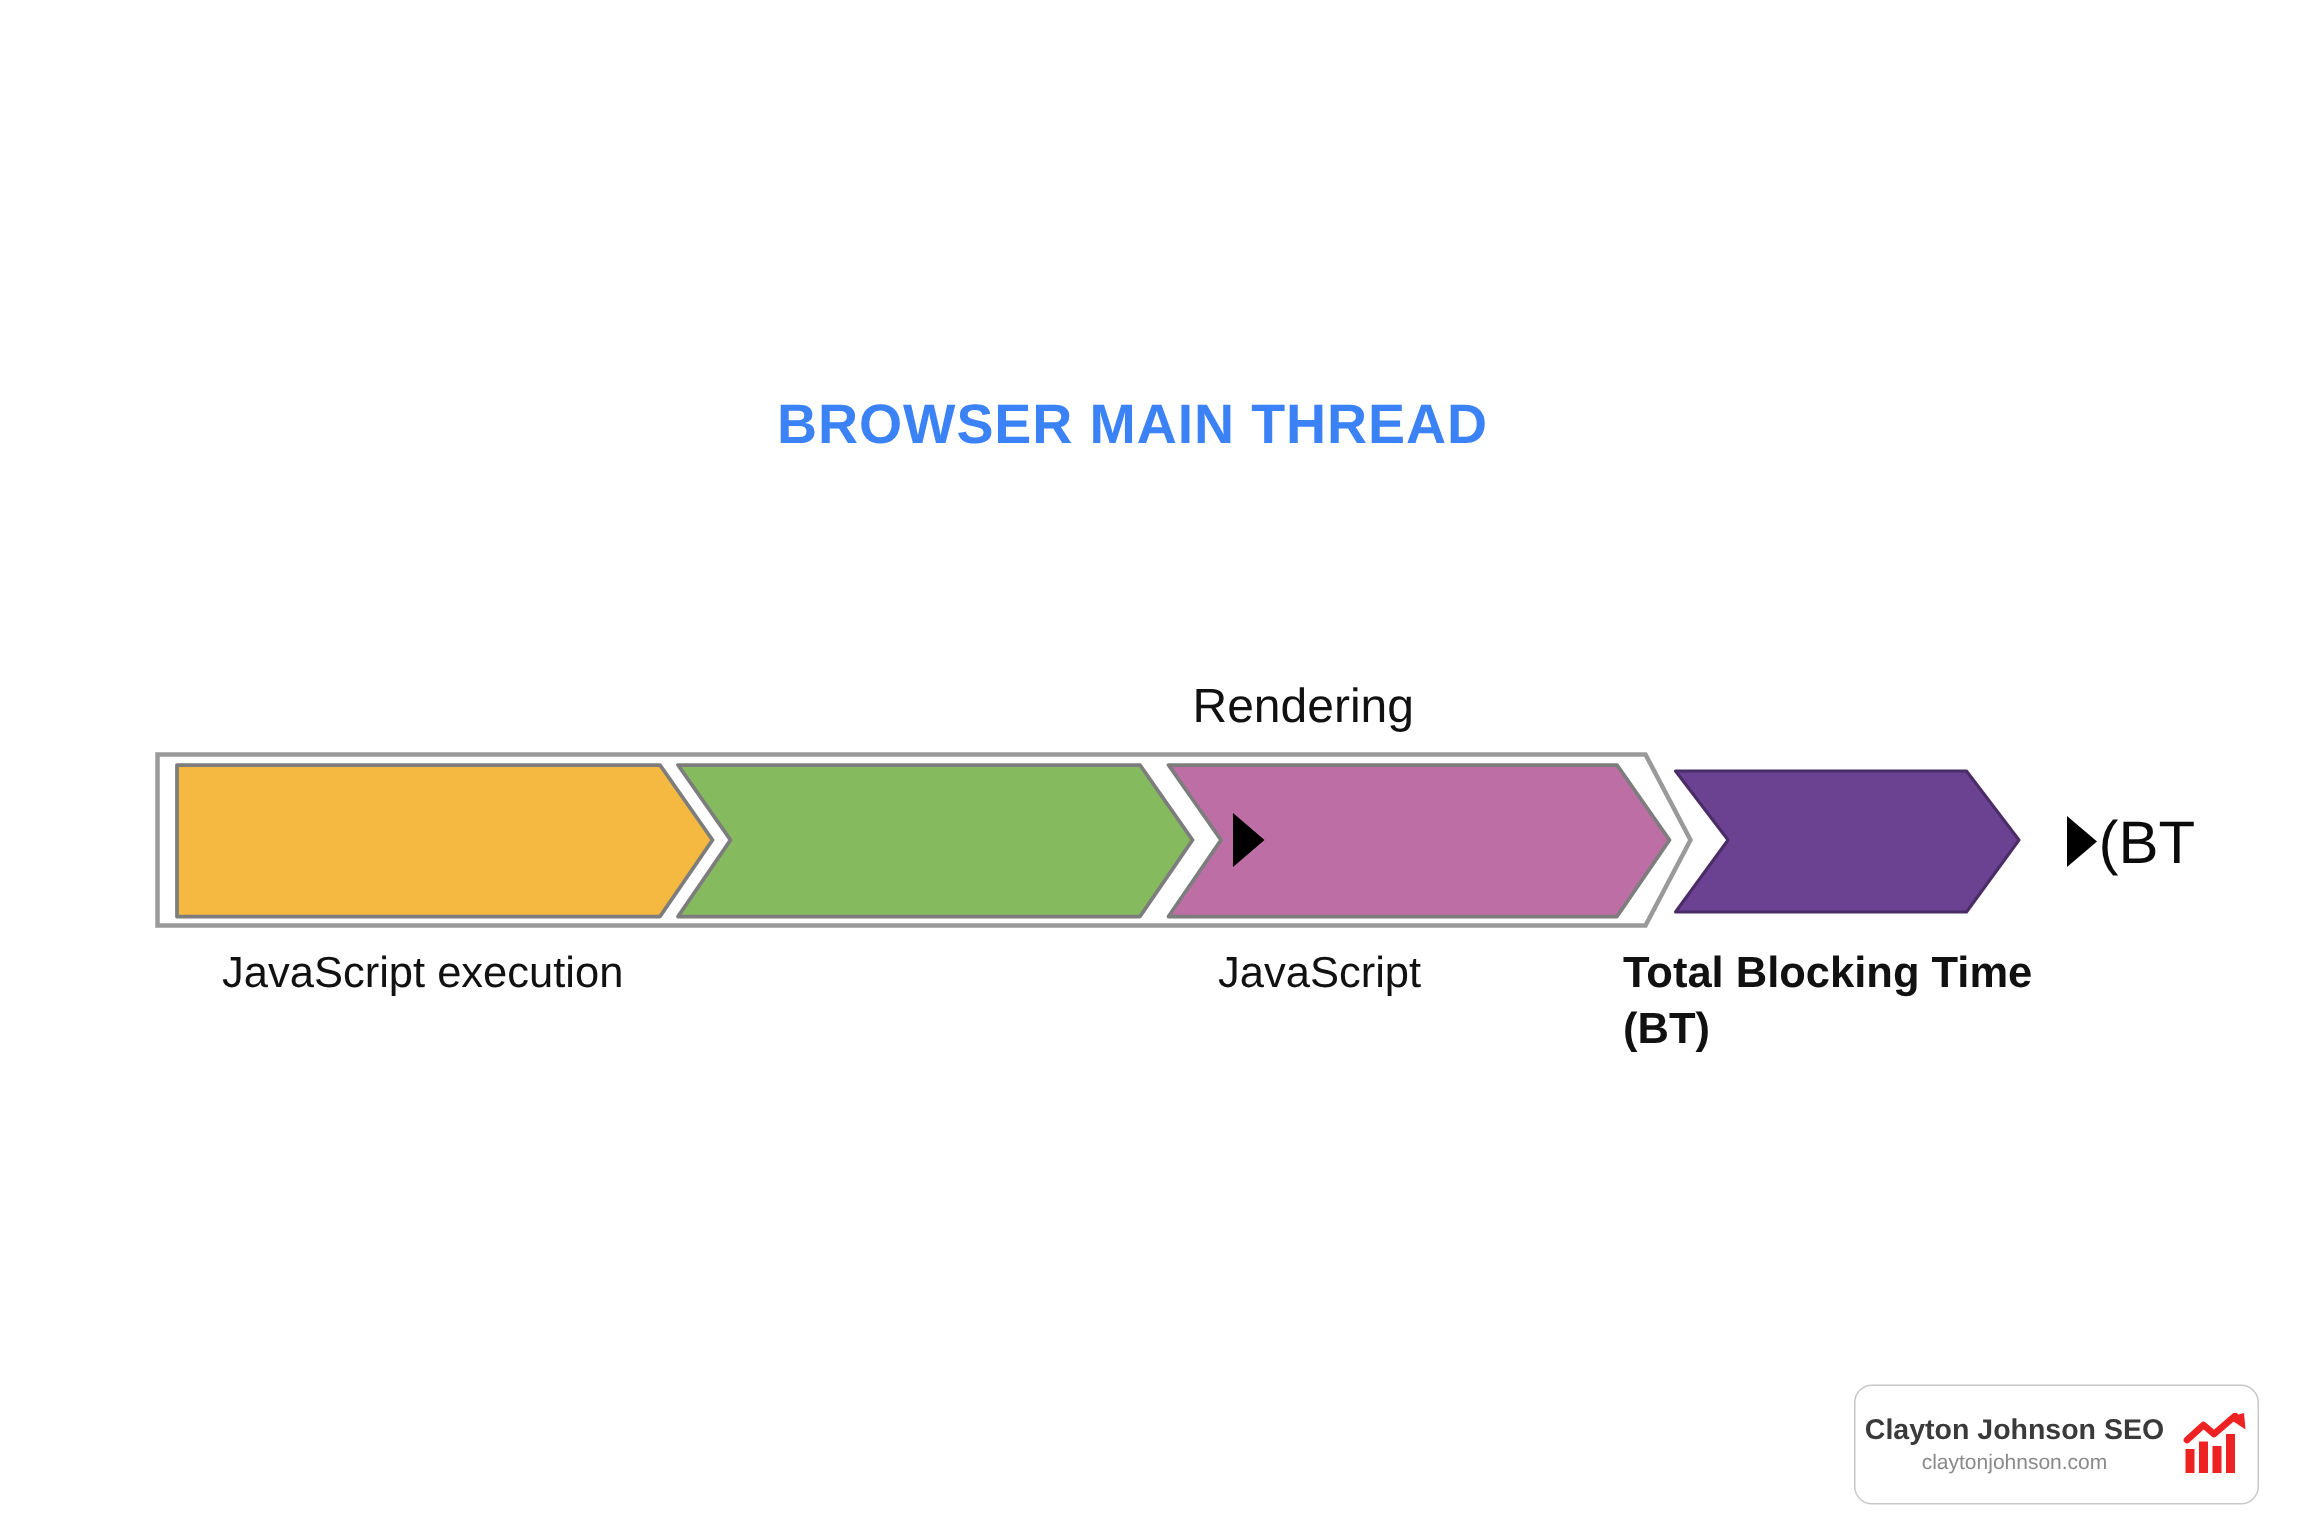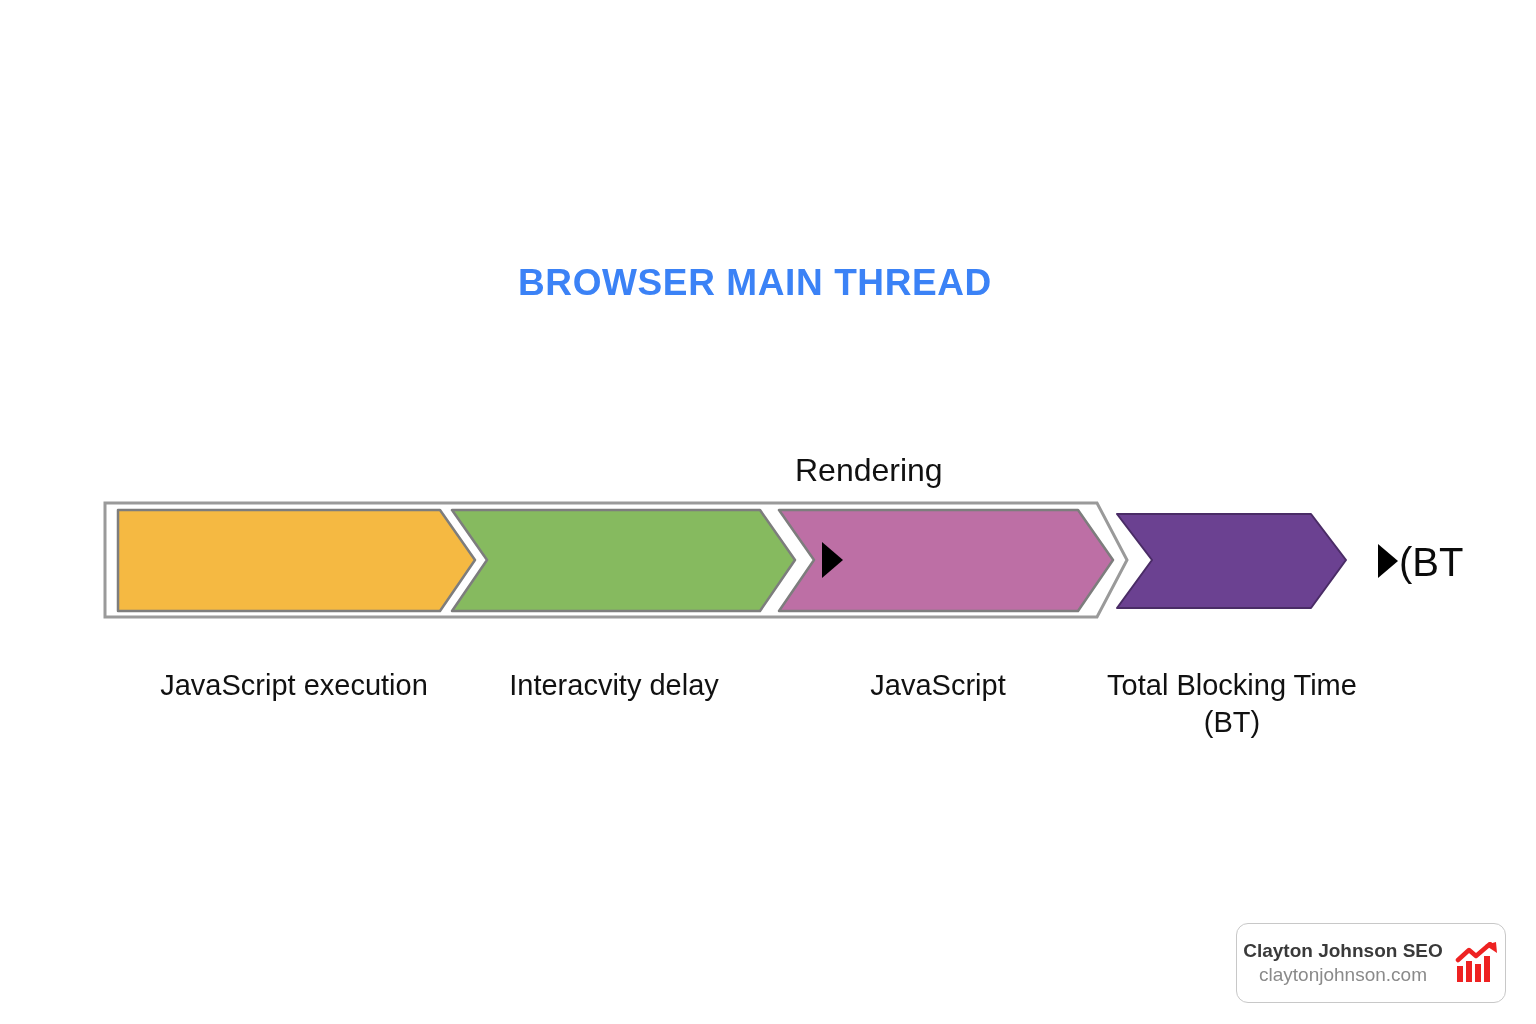--- a/index.html
+++ b/index.html
@@ -64,31 +64,30 @@
     top: 540px;
     font-size: 40px;
     font-weight: 400;
     color: #0b0b0b;
     white-space: nowrap;
   }
 
   
   .segment-caption {
     position: absolute;
-    text-align: center;
+    text-align: left;
     font-size: 29px;
     line-height: 37px;
     color: #111111;
     white-space: pre-line;
-    margin-top: 36px;
   }
   #caption-0 { left: 148px;  top: 631px; width: 292px; }
   #caption-1 { left: 468px;  top: 631px; width: 292px; }
   #caption-2 { left: 812px;  top: 631px; width: 252px; }
-  #caption-3 { left: 1082px; top: 631px; width: 300px; }
+  #caption-3 { left: 1082px; top: 631px; width: 300px; font-weight: bold; }
 
   
   #watermark-badge {
     position: absolute;
     left: 1236px;
     top: 923px;
     width: 270px;
     height: 80px;
     box-sizing: border-box;
     border: 1.5px solid #c8c8c8;
@@ -106,21 +105,21 @@
     align-items: center;
     line-height: 1.25;
   }
   #watermark-brand {
     font-size: 19px;
     font-weight: bold;
     color: #3a3a3a;
     white-space: nowrap;
   }
   #watermark-domain {
-    font-size: 19px;
+    font-size: 14px;
     font-weight: 400;
     color: #8a8a8a;
     white-space: nowrap;
   }
   #watermark-logo-icon { flex: 0 0 auto; line-height: 0; }
 </style>
 </head>
 <body>
 
 <div id="chart-title">BROWSER MAIN THREAD</div>
@@ -143,21 +142,20 @@
 
     <path d="M 1378 544 L 1398 561 L 1378 578 Z" fill="#000000"></path>
   </svg>
 
   <div id="rendering-label">Rendering</div>
 
   <div id="bt-trailing-text">(BT</div>
 
   <div class="segment-caption" id="caption-0">JavaScript execution</div>
 
-  <div class="segment-caption" id="caption-1">Interacvity delay</div>
 
   <div class="segment-caption" id="caption-2">JavaScript</div>
 
   <div class="segment-caption" id="caption-3">Total Blocking Time
 (BT)</div>
 </div>
 
 <div id="watermark-badge">
   <div id="watermark-text-block">
     <div id="watermark-brand">Clayton Johnson SEO</div>

